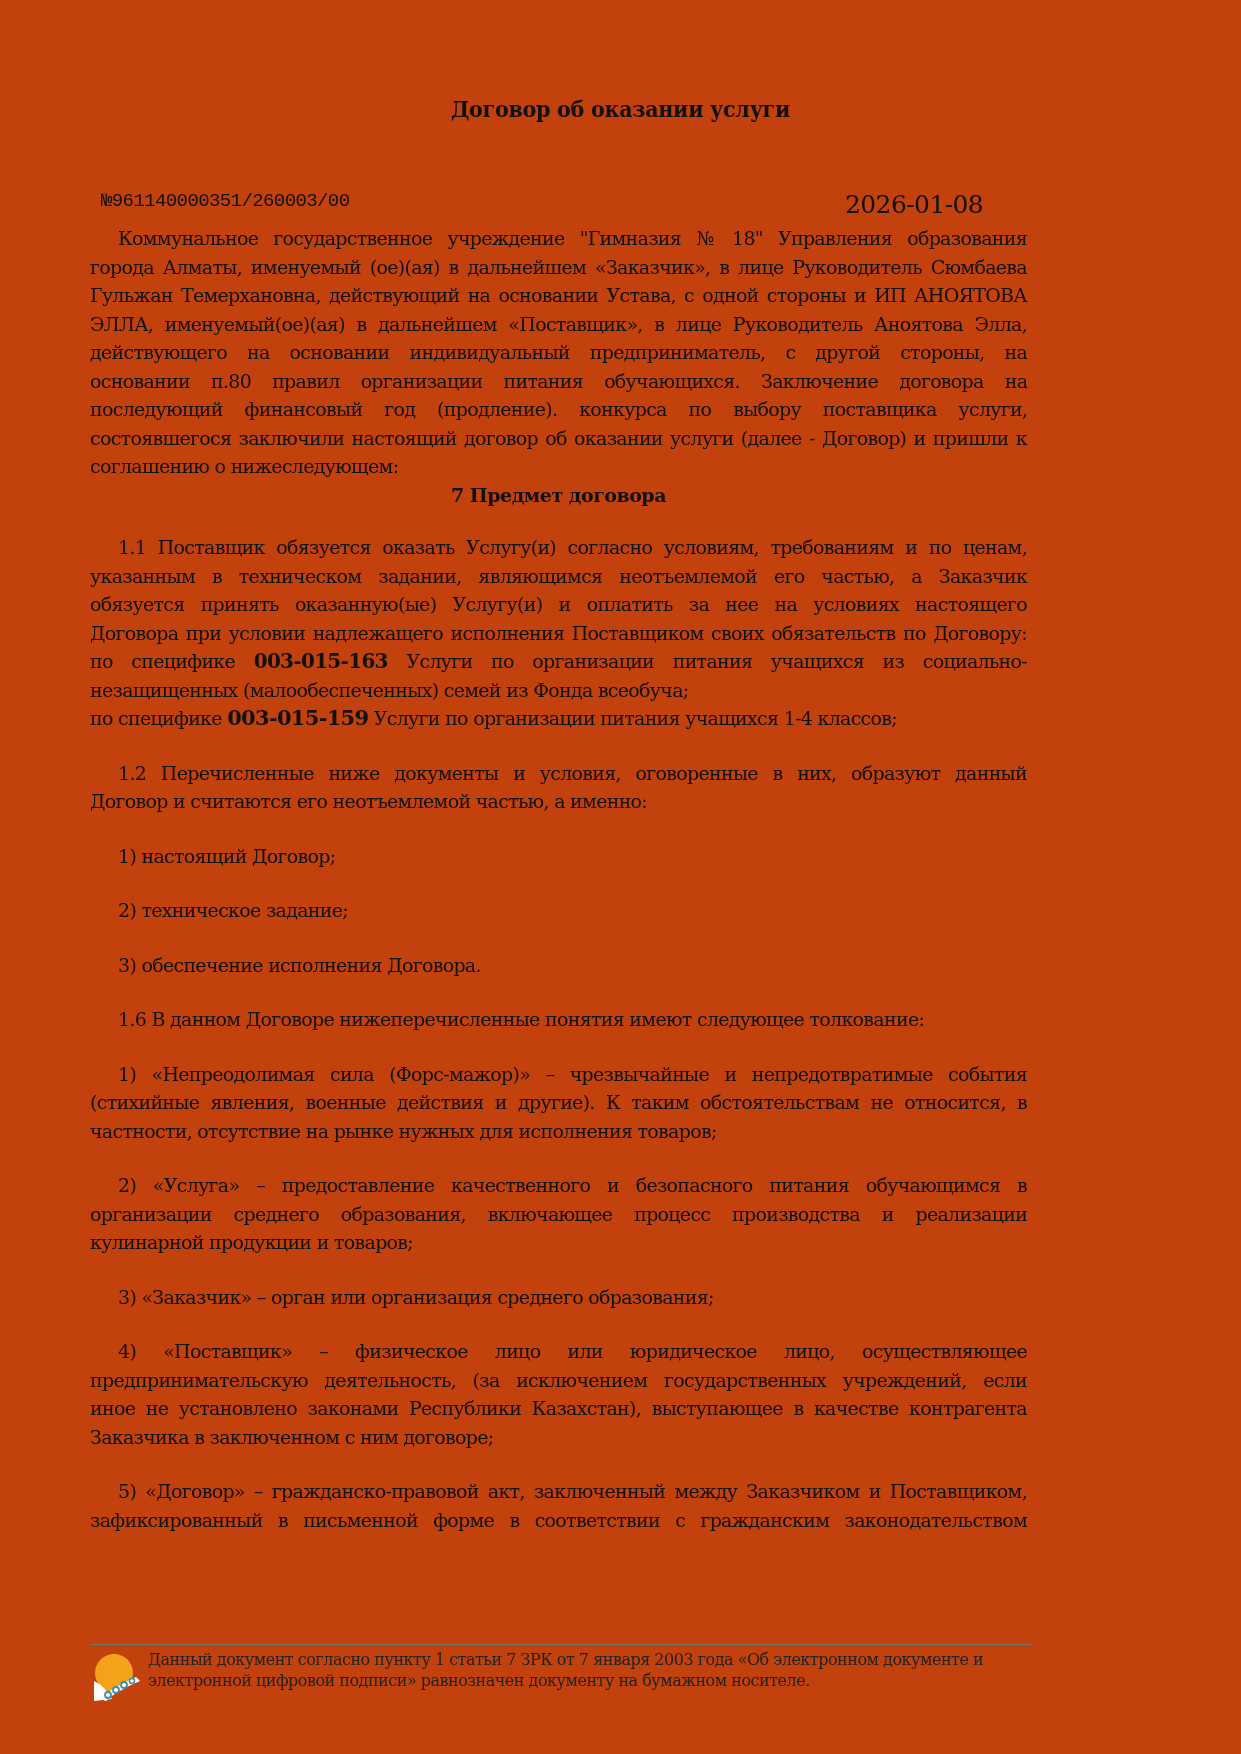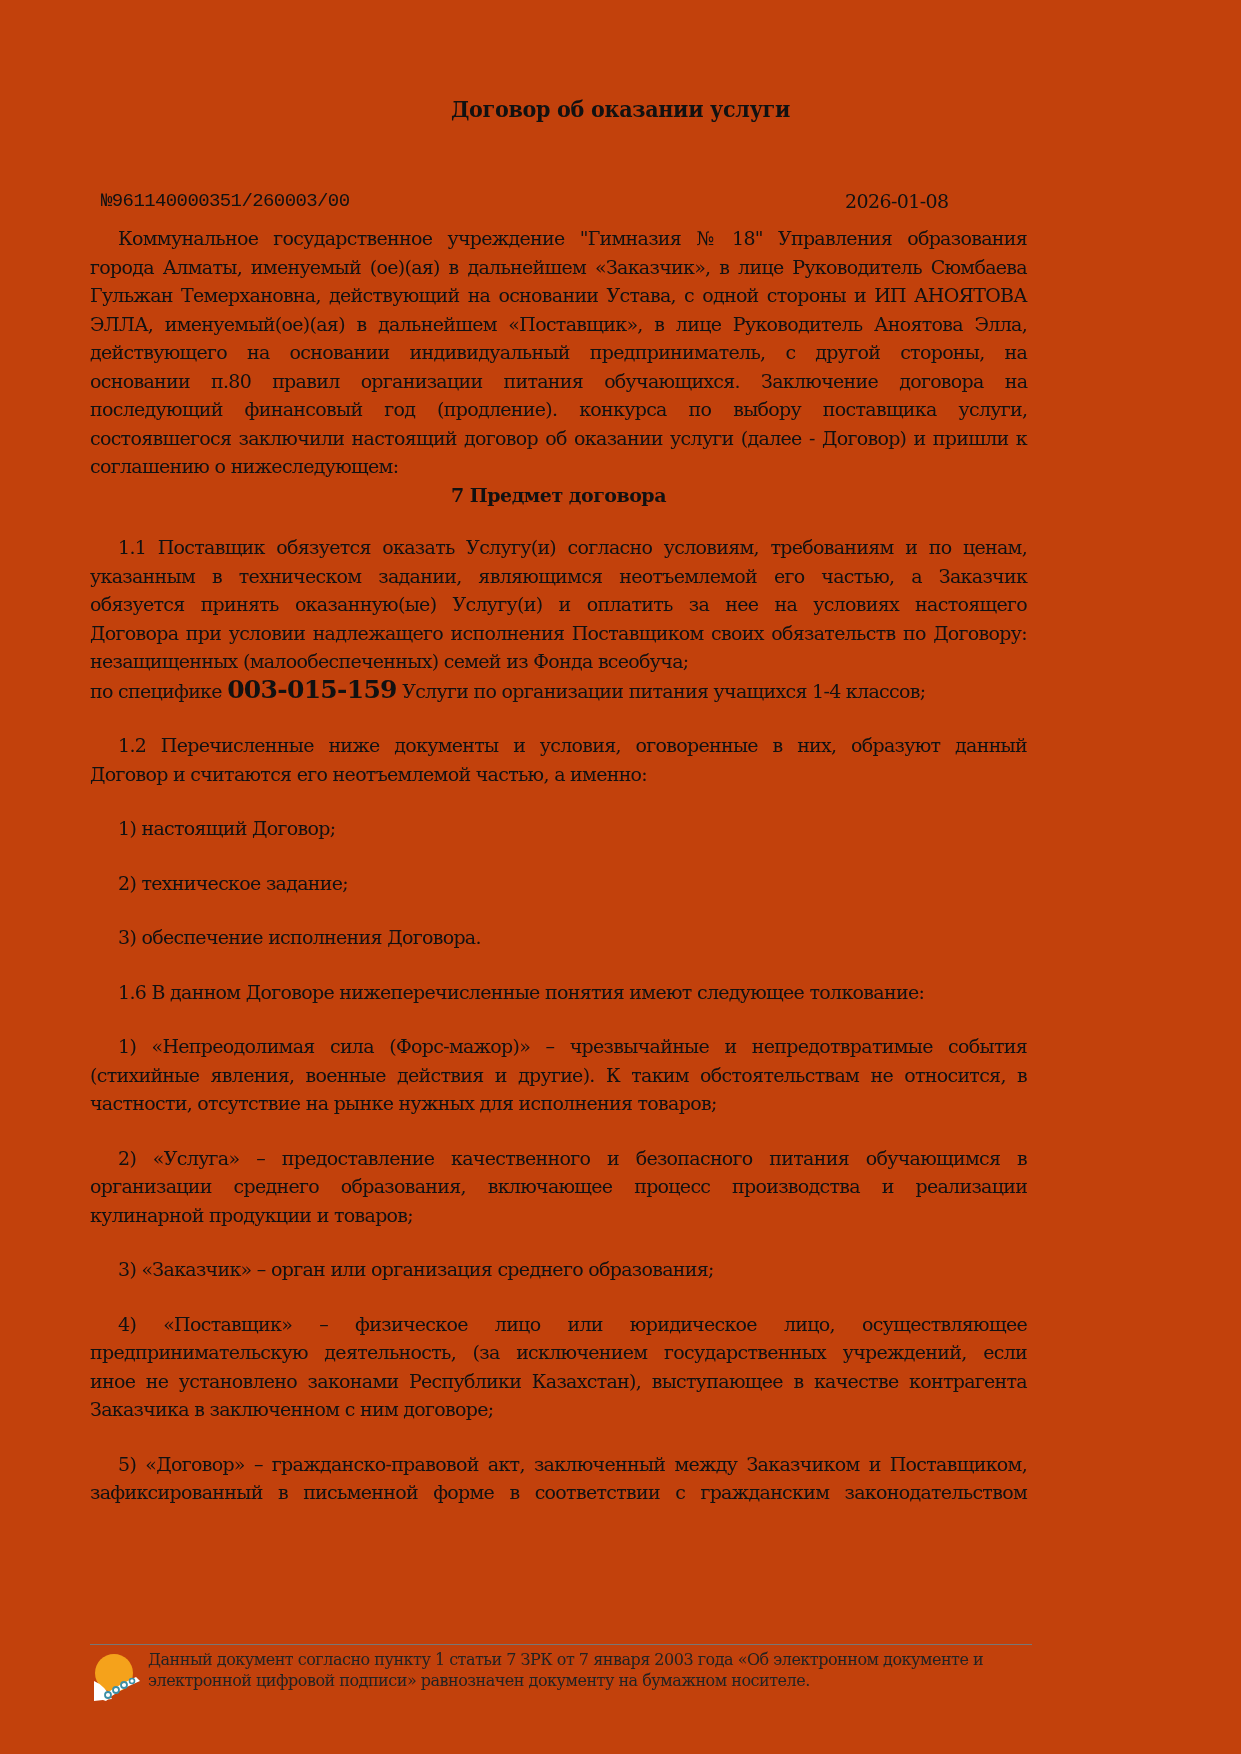--- a/index.html
+++ b/index.html
@@ -1,20 +1,20 @@
 <!DOCTYPE html>
 <html><head>
 <meta charset="utf-8">
 <style>
   html, body { margin: 0; padding: 0; background: #ffffff; }
   body { width: 1241px; height: 1754px; position: relative; overflow: hidden; }
   .page { position: absolute; left: 0; top: 0; width: 1241px; height: 1754px; background: #c2410c; color: #111; }
   .title { position: absolute; left: 0; width: 1241px; top: 95px; text-align: center; font-size: 23px; font-weight: bold; font-family: "DejaVu Serif", serif; font-stretch: condensed; color: #111; letter-spacing: -0.3px; }
   .meta-num { position: absolute; left: 101px; top: 190px; font-size: 19px; font-family: Liberation Mono, monospace; letter-spacing: -0.6px; }
-  .meta-date { position: absolute; left: 845px; top: 190px; font-size: 19px; font-family: "DejaVu Serif", serif; letter-spacing: -0.6px; }
+  .meta-date { position: absolute; left: 845px; top: 190px; font-size: 25px; font-family: "DejaVu Serif", serif; letter-spacing: -0.6px; }
   .body { position: absolute; left: 90px; width: 937px; font-family: "DejaVu Serif", serif; font-size: 19px; line-height: 28.5px; color: #111; }
   .line { display: block; white-space: nowrap; text-align: justify; text-align-last: justify; letter-spacing: -0.7px; }
   .line.last { text-align-last: left; }
   .indent { padding-left: 28px; }
   .heading { text-align: center; font-weight: bold; letter-spacing: -0.5px; }
   .bold { font-weight: bold; }
   .gap { height: 26px; }
   .footer-rule { position: absolute; left: 90px; width: 942px; top: 1644px; height: 1px; background: #777; }
   .footer { position: absolute; left: 90px; top: 1648px; width: 950px; height: 58px; }
   .logo { position: absolute; left: 0; top: 3px; width: 50px; height: 50px; }
@@ -45,24 +45,29 @@
 
     <div class="heading" style="margin-top:0px;">7 Предмет договора</div>
 
     <div style="height:24px"></div>
 
     <div>
       <span class="line indent" style="display: block; width: auto; word-spacing: 3.4px;">1.1 Поставщик обязуется оказать Услугу(и) согласно условиям, требованиям и по ценам,</span>
       <span class="line" style="display: block; width: auto; word-spacing: 11.5556px;">указанным в техническом задании, являющимся неотъемлемой его частью, а Заказчик</span>
       <span class="line" style="display: block; width: auto; word-spacing: 10.8px;">обязуется принять оказанную(ые) Услугу(и) и оплатить за нее на условиях настоящего</span>
       <span class="line" style="display: block; width: auto; word-spacing: 2.11111px;">Договора при условии надлежащего исполнения Поставщиком своих обязательств по Договору:</span>
+      <span class="line" style="word-spacing: 6.3913px; display: block; width: auto;">
+        <span>по специфике</span>
+        <span class="bold" style="font-size:20px;">003-015-163</span>
+        <span>Услуги по организации питания учащихся из социально-</span>
+      </span>
       <span class="line last">незащищенных (малообеспеченных) семей из Фонда всеобуча;</span>
       <span class="line last">
         <span>по специфике</span>
-        <span class="bold" style="font-size:25px;margin-top:34px;">003-015-159</span>
+        <span class="bold" style="font-size:21px;margin-top:34px;">003-015-159</span>
         <span>Услуги по организации питания учащихся 1-4 классов;</span>
       </span>
     </div>
 
     <div class="gap"></div>
 
     <div>
       <span class="line indent" style="display: block; width: auto; word-spacing: 6.5px;">1.2 Перечисленные ниже документы и условия, оговоренные в них, образуют данный</span>
       <span class="line last">Договор и считаются его неотъемлемой частью, а именно:</span>
     </div>

